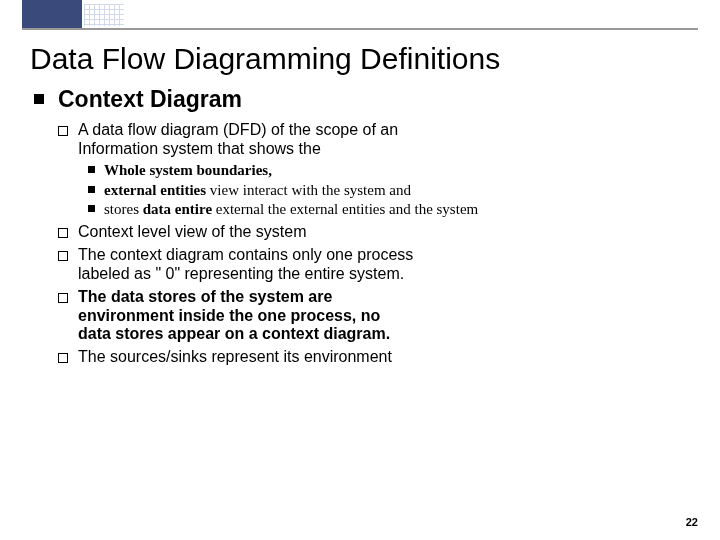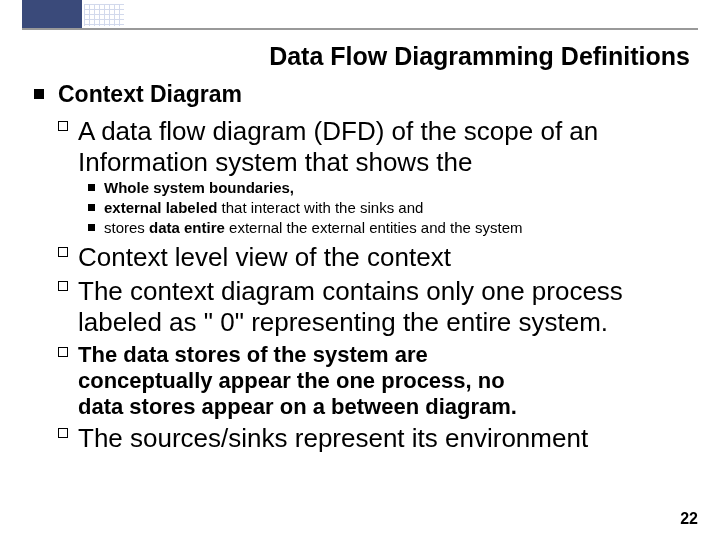--- a/index.html
+++ b/index.html
@@ -49,88 +49,88 @@
   .slide {
     position: absolute;
     top: 34px;
     left: 0;
     right: 0;
     bottom: 0;
     padding: 4px 30px 0 30px;
     box-sizing: border-box;
   }
   .title {
-    font-size: 25px;
-    font-weight: bold;
+    font-size: 30px;
+    font-weight: normal;
     margin: 4px 0 10px 0;
-    text-align: right;
   }
   .lvl1 {
     padding-left: 28px;
     position: relative;
     font-size: 23px;
     font-weight: bold;
     margin-bottom: 8px;
   }
   .lvl1::before {
     content: "";
     position: absolute;
     left: 4px;
     top: 8px;
     width: 10px;
     height: 10px;
     background: #000;
   }
   .lvl2 {
     padding-left: 20px;
     position: relative;
-    font-size: 26px;
+    font-size: 16px;
     margin: 4px 0 2px 0;
     line-height: 1.18;
   }
   .lvl2-wrap {
     margin-left: 28px;
   }
   .lvl2::before {
     content: "";
     position: absolute;
     left: 0;
     top: 5px;
     width: 10px;
     height: 10px;
     border: 1.5px solid #000;
     box-sizing: border-box;
   }
   .lvl3-wrap {
     margin-left: 58px;
+    font-family: Liberation Serif, serif;
   }
   .lvl3 {
     padding-left: 16px;
     position: relative;
     font-size: 15px;
     font-weight: bold;
     margin: 1px 0;
     line-height: 1.25;
   }
   .lvl3::before {
     content: "";
     position: absolute;
     left: 0;
     top: 5px;
     width: 7px;
     height: 7px;
     background: #000;
   }
   .nw { font-weight: normal; }
-  .lvl2.big { font-size: 22px; font-weight: bold; }
+  .lvl2.big { font-size: 16px; font-weight: bold; }
   .pagenum {
     position: absolute;
     bottom: 12px;
     right: 22px;
-    font-size: 16px;
+    font-size: 11px;
     font-weight: bold;
   }
 </style>
 </head>
 <body>
 
 <div class="deco-top">
   <div class="deco-dark"></div>
   <div class="deco-grid"></div>
   <div class="deco-line"></div>
@@ -145,39 +145,39 @@
   <div class="lvl2-wrap">
     <div class="lvl2">
       <span class="nw">A</span><span class="nw"> data flow diagram (DFD) of the scope of an</span><br>
       <span class="nw">Information system that shows the</span>
     </div>
   </div>
 
   <div class="lvl3-wrap">
     <div class="lvl3">Whole system boundaries,</div>
     <div class="lvl3">
-      <span>external labeled</span><span class="nw"> that interact with the sinks and</span>
+      <span>external entities</span><span class="nw"> view interact with the system and</span>
     </div>
     <div class="lvl3">
       <span class="nw"> stores </span><span>data entire</span><span class="nw"> external the external entities and the system</span>
     </div>
   </div>
 
   <div class="lvl2-wrap">
     <div class="lvl2">
-      <span class="nw">Context</span><span class="nw"> level view of the context</span>
+      <span class="nw">Context</span><span class="nw"> level view of the system</span>
     </div>
     <div class="lvl2">
       <span class="nw">The</span><span class="nw"> context diagram contains only one process</span><br>
       <span class="nw">labeled as " 0" representing the entire system.</span>
     </div>
     <div class="lvl2 big">
       <span>The</span><span> data stores of the system are</span><br>
-      <span>conceptually appear the one process, no</span><br>
-      <span>data stores appear on a between diagram.</span>
+      <span>environment inside the one process, no</span><br>
+      <span>data stores appear on a context diagram.</span>
     </div>
     <div class="lvl2">
       <span class="nw">The</span><span class="nw"> sources/sinks represent its environment</span>
     </div>
   </div>
 
 </div>
 
 <div class="pagenum">22</div>
 

